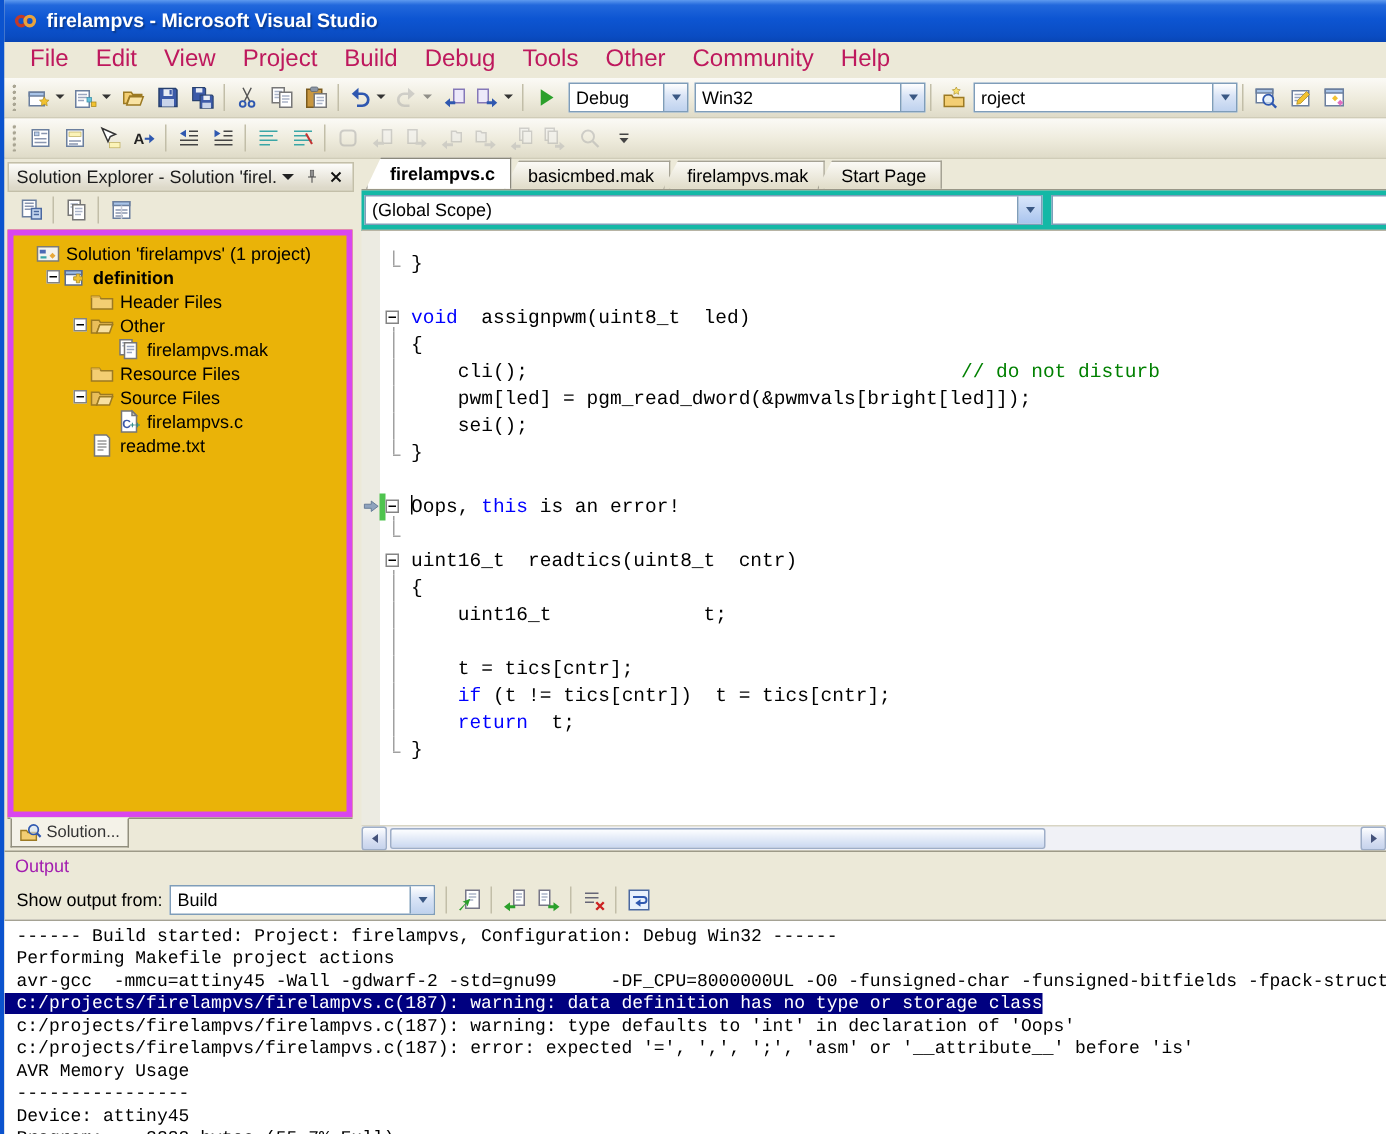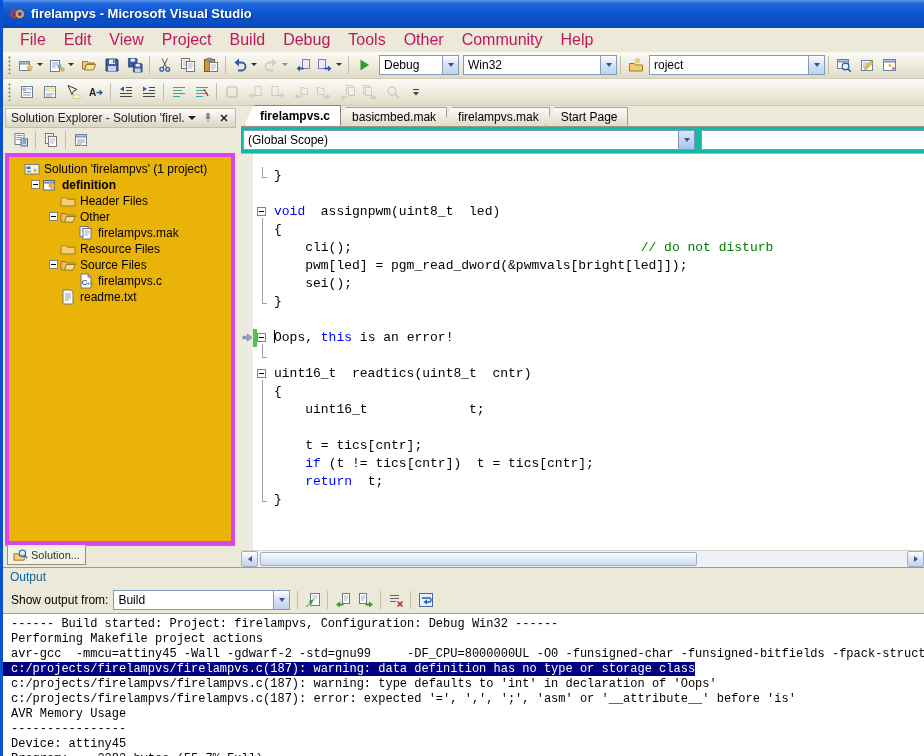--- a/index.html
+++ b/index.html
@@ -96,21 +96,21 @@
   .caret { display:inline-block; width:1px; height:13px; background:#000; vertical-align:-2px; margin-right:-1px; }
 
   .hscroll { height:17px; display:flex; align-items:stretch; background:#F0F1F6; border-top:1px solid #D8D5C4; }
   .sb-btn { width:17px; flex:none; display:flex; align-items:center; justify-content:center;
     background:linear-gradient(180deg,#FDFEFF,#D7DFF2 60%,#C6D3EC); border:1px solid #9EAEC8; border-radius:2px; }
   .sb-btn svg { width:8px; height:8px; }
   .sb-thumb { width:64%; margin:1px 2px; background:linear-gradient(180deg,#FDFEFF,#CAD8F0); border:1px solid #9EAEC8; border-radius:2px; }
 
   
   .outpanel { height:189px; display:flex; flex-direction:column; border-top:1px solid #9D9A88; background:#ECE9D8; }
-  .out-title { height:19px; padding:2px 0 0 7px; font-size:12px; color:#0369a1; }
+  .out-title { height:19px; padding:2px 0 0 7px; font-size:12px; color:#a21caf; }
   .out-toolbar { height:26px; display:flex; align-items:center; padding-left:8px; }
   .out-toolbar .lbl { font-size:12px; margin-right:5px; }
   .combo.w-out { width:177px; margin-right:4px; }
   .out-text { flex:1; background:#fff; border-top:1px solid #A5A294; overflow:hidden; padding:3px 0 0 8px;
     font:12px/15px "Liberation Mono",monospace; }
   .out-line { white-space:pre; height:15px; }
   .out-line.sel span { background:#000080; color:#fff; box-shadow:-8px 0 0 #000080; }
 </style>
 </head>
 <body>

